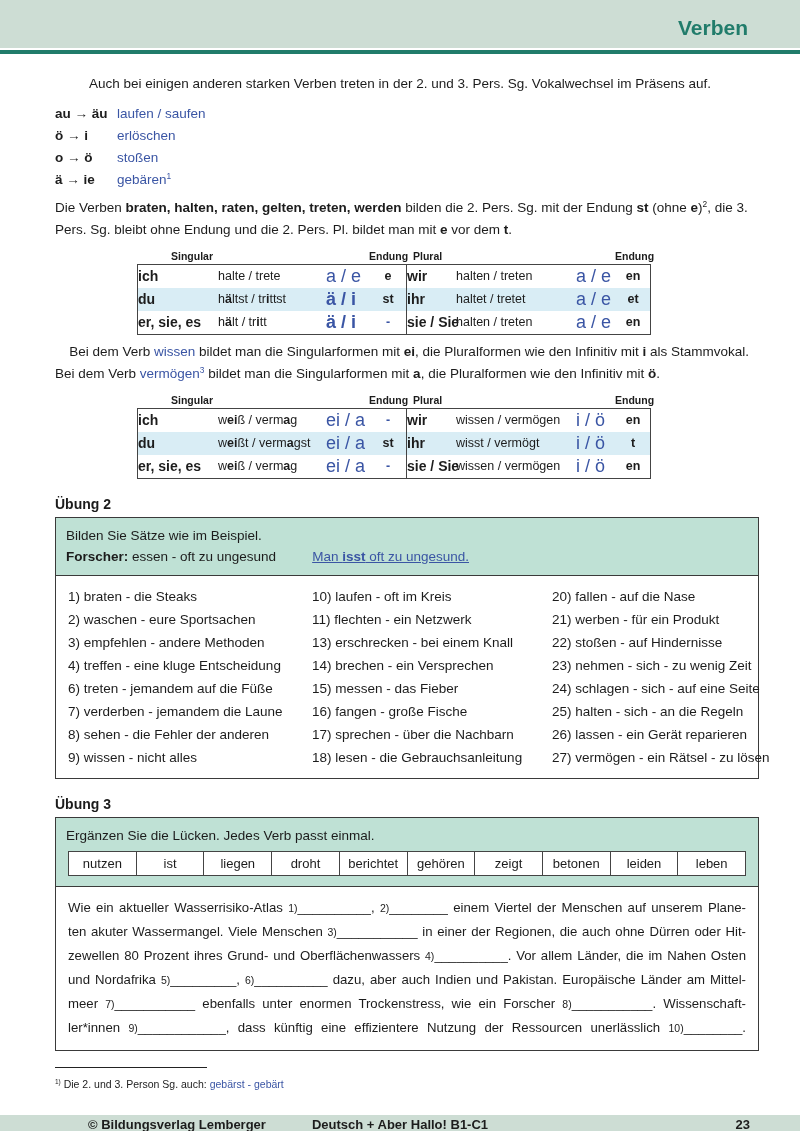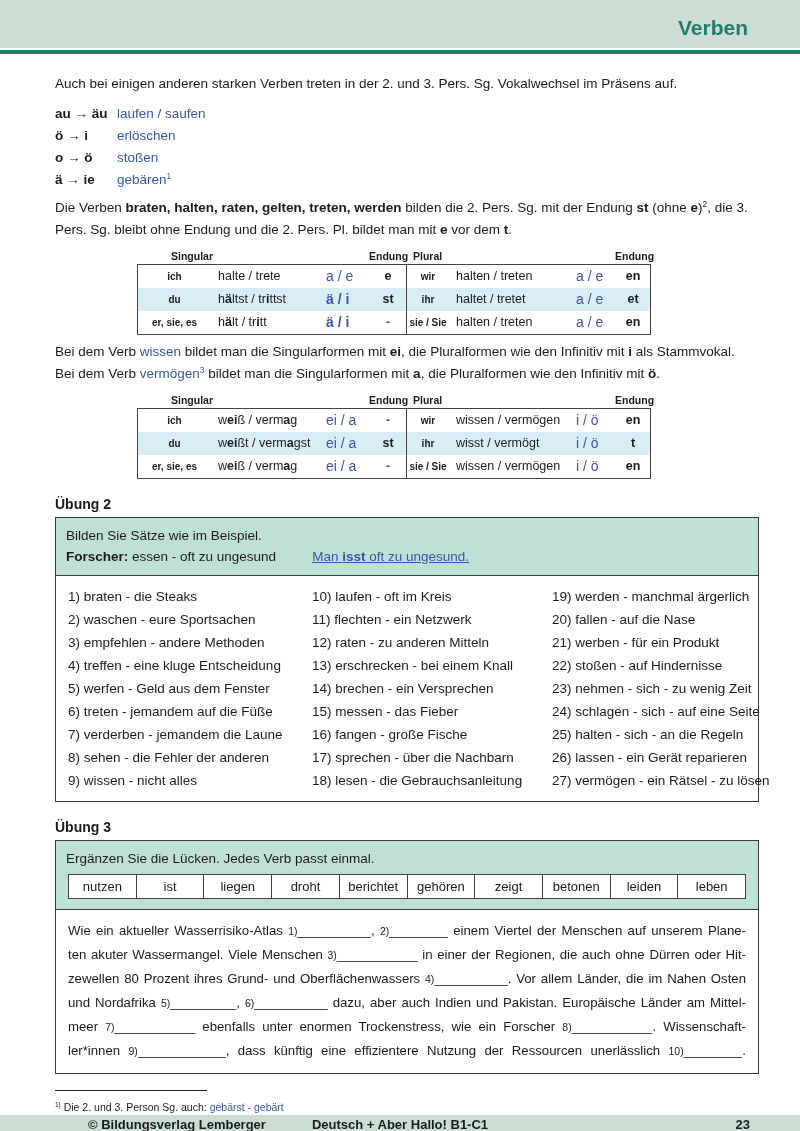--- a/index.html
+++ b/index.html
@@ -8,44 +8,44 @@
   }
   *{margin:0;padding:0;box-sizing:border-box;}
   html,body{background:#fff;}
   body{font-family:"Liberation Sans","DejaVu Sans",sans-serif;color:var(--text);}
   .page{position:relative;width:800px;height:1131px;background:#fff;overflow:hidden;}
   .band{background:var(--band);}
   .band-top{height:48px;position:relative;}
   .page-title{position:absolute;right:52px;top:16px;font-size:21px;font-weight:bold;color:var(--accent);}
   .rule{height:4px;background:var(--accent);margin-top:2px;}
   .content{padding:0 55px;}
-  .lead{margin-top:20px;font-size:13.5px;line-height:20px;}
+  .lead{margin-top:20px;font-size:13.5px;line-height:20px;text-align:center;}
   .vowel-list{margin-top:9px;}
   .vrow{display:flex;line-height:22px;font-size:13.5px;}
   .vrule{width:62px;font-weight:bold;}
   .para{font-size:13.5px;line-height:22px;margin-top:6px;width:694px;}
   .para.tight{margin-top:0;}
-  .mt14{}
+  .mt14{text-align:right;}
   sup{font-size:0.62em;vertical-align:super;line-height:0;}
   .c-blue{color:var(--blue);}
   .seg-u{text-decoration:underline;}
   
   .conj-wrap{margin:8px 0 0 82px;width:514px;}
   .conj-head{display:grid;grid-template-columns:188px 44px 36px 50px 120px 40px 34px;font-size:10.5px;font-weight:bold;line-height:15px;}
   .hc-sing{padding-left:34px;}
   .hc-plur{padding-left:8px;}
   .hc-end{text-align:left;white-space:nowrap;}
   .conj-box{border:1px solid #444;}
   .cg{display:grid;grid-template-columns:80px 108px 44px 36px 50px 120px 40px 34px;}
   .cg>div{line-height:23px;height:23px;white-space:nowrap;}
   .cg.hl{background:var(--hl);}
-  .c-p{text-align:center;font-weight:bold;font-size:10px;padding-right:7px;}
+  .c-p{text-align:left;font-weight:bold;font-size:14px;padding-right:7px;}
   .c-p.pl{border-left:1px solid #444;}
   .c-v{font-size:12.5px;}
-  .c-vow{font-size:14px;}
+  .c-vow{font-size:18px;}
   .c-end{font-size:12.5px;font-weight:bold;text-align:center;}
   
   .h2{margin-top:17px;font-size:14px;font-weight:bold;}
   .ex-box{border:1.5px solid var(--border);margin-top:5px;width:704px;}
   .ex-head{background:var(--mint);border-bottom:1.5px solid var(--border);padding:7px 10px 8px 10px;font-size:13.5px;line-height:21px;}
   .bsp-label{font-weight:bold;}
   .bsp-answer{margin-left:36px;}
   .ex-body{display:grid;grid-template-columns:244px 240px 1fr;padding:9px 4px 9px 12px;}
   .ex-col p{font-size:13.5px;line-height:23px;white-space:nowrap;}
   
@@ -195,39 +195,36 @@
       <div class="ex-head">
         <p>Bilden Sie Sätze wie im Beispiel.</p>
         <p><span class="bsp-label">Forscher:</span><span> essen - oft zu ungesund</span><span class="bsp-answer"><span class="c-blue seg-u">Man </span><span class="c-blue seg-u" style="font-weight: bold;">isst</span><span class="c-blue seg-u"> oft zu ungesund.</span></span></p>
       </div>
       <div class="ex-body" id="u2-items">
           <div class="ex-col">
             <p>1) braten - die Steaks</p>
             <p>2) waschen - eure Sportsachen</p>
             <p>3) empfehlen - andere Methoden</p>
             <p>4) treffen - eine kluge Entscheidung</p>
-            <p>5) werfen - Geld aus dem Fenster</p>
             <p>6) treten - jemandem auf die Füße</p>
             <p>7) verderben - jemandem die Laune</p>
             <p>8) sehen - die Fehler der anderen</p>
             <p>9) wissen - nicht alles</p>
           </div>
           <div class="ex-col">
             <p>10) laufen - oft im Kreis</p>
             <p>11) flechten - ein Netzwerk</p>
-            <p>12) raten - zu anderen Mitteln</p>
             <p>13) erschrecken - bei einem Knall</p>
             <p>14) brechen - ein Versprechen</p>
             <p>15) messen - das Fieber</p>
             <p>16) fangen - große Fische</p>
             <p>17) sprechen - über die Nachbarn</p>
             <p>18) lesen - die Gebrauchsanleitung</p>
           </div>
           <div class="ex-col">
-            <p>19) werden - manchmal ärgerlich</p>
             <p>20) fallen - auf die Nase</p>
             <p>21) werben - für ein Produkt</p>
             <p>22) stoßen - auf Hindernisse</p>
             <p>23) nehmen - sich - zu wenig Zeit</p>
             <p>24) schlagen - sich - auf eine Seite</p>
             <p>25) halten - sich - an die Regeln</p>
             <p>26) lassen - ein Gerät reparieren</p>
             <p>27) vermögen - ein Rätsel - zu lösen</p>
           </div>
         </div>

